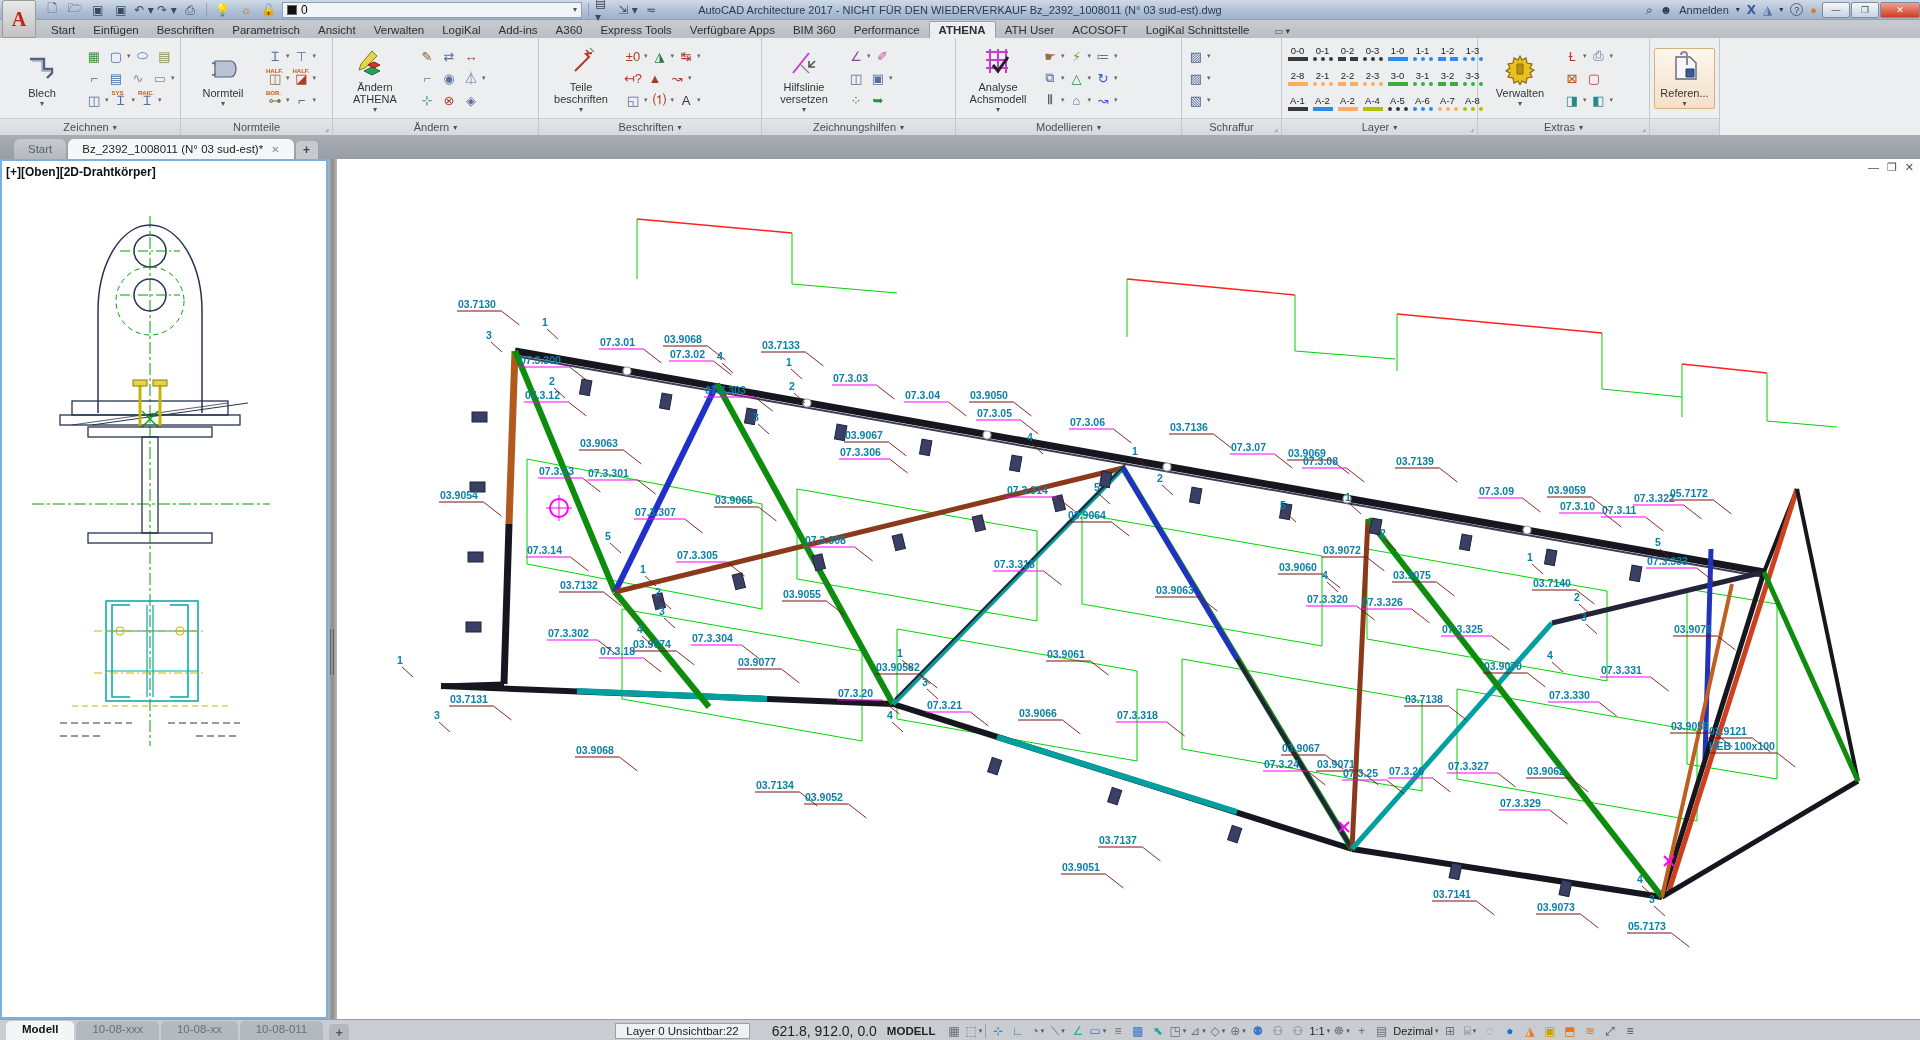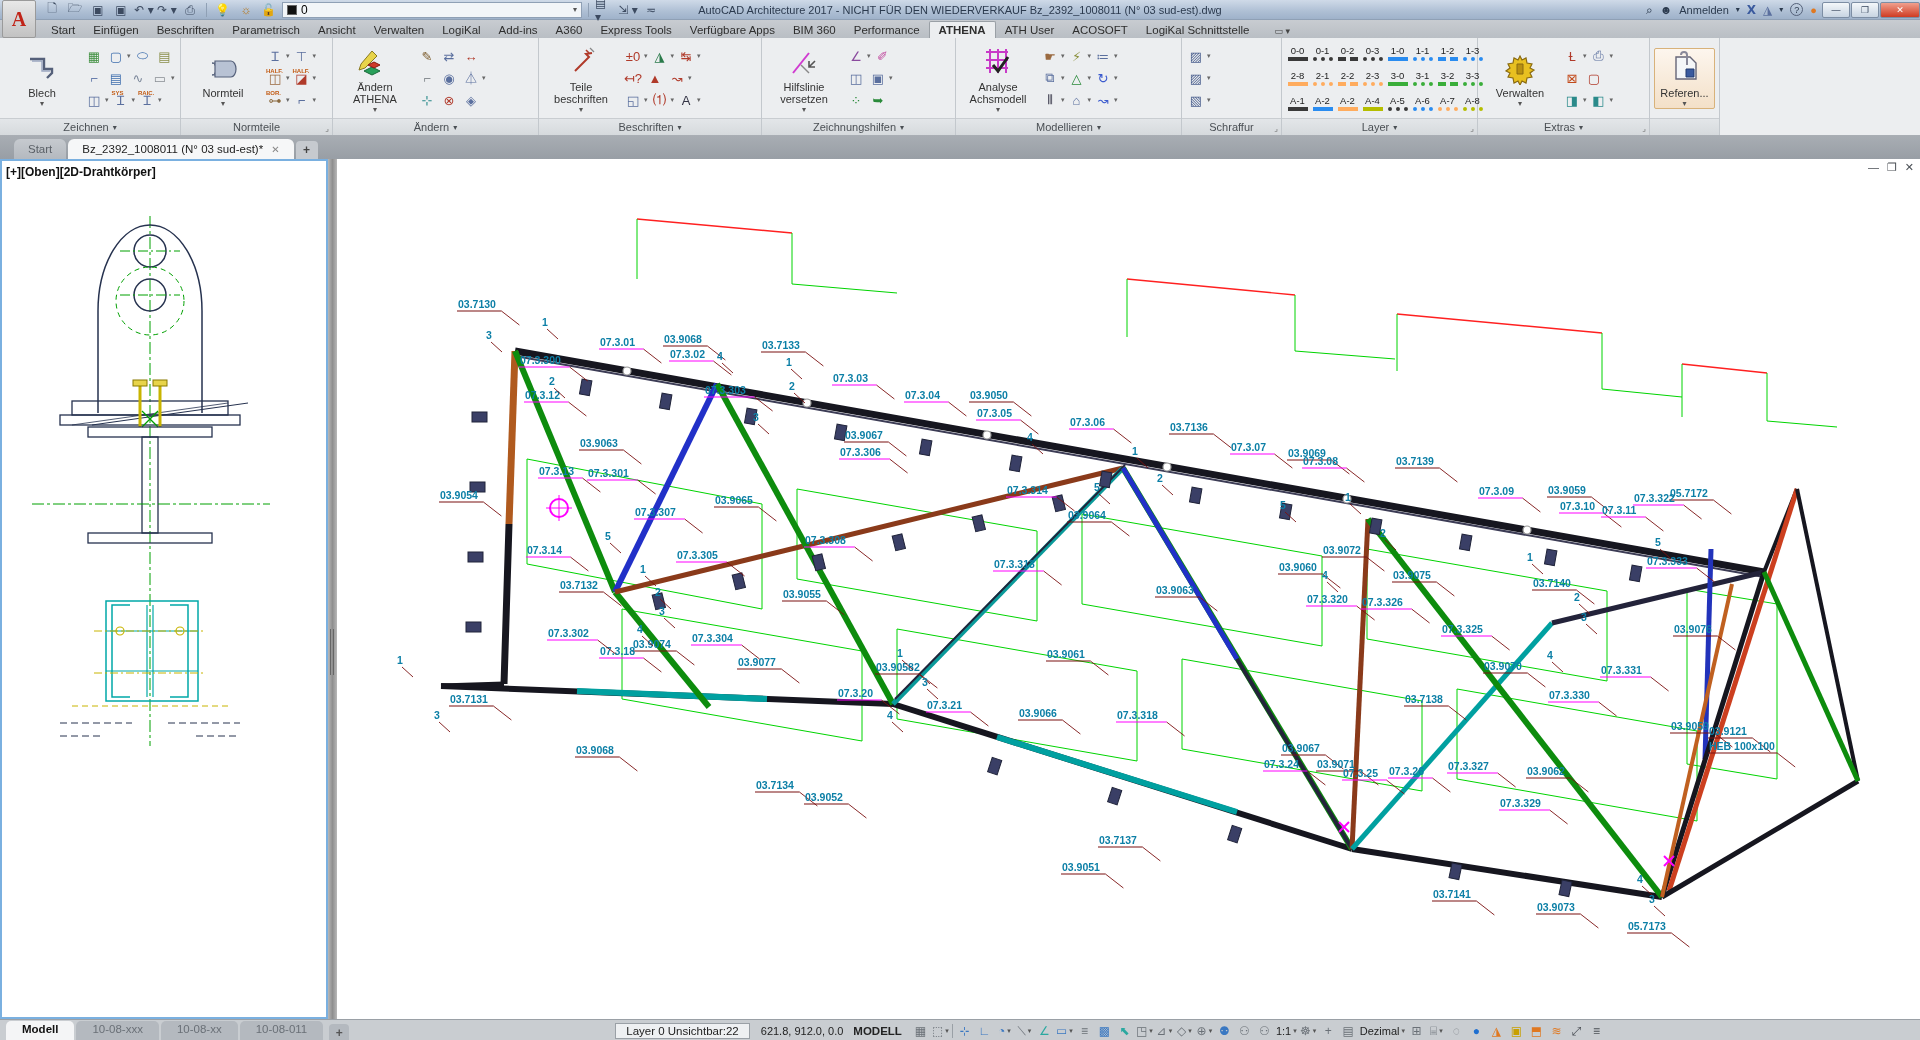--- a/index.html
+++ b/index.html
@@ -97,21 +97,21 @@
   #statusbar { height:22px; background:#c9cdd1; border-top:1px solid #9aa0a6;
     display:flex; align-items:center; gap:6px; padding:0 6px; }
   .ltab { height:20px; margin-top:0; padding:2px 16px; border-radius:5px 5px 0 0;
     font-size:11.5px; background:#b4b9bf; color:#6a7077; align-self:flex-end; }
   .ltab.active { background:#f4f5f6; color:#111; font-weight:bold; }
   #ltab-plus { width:20px; height:17px; background:#b4b9bf; border-radius:4px 4px 0 0;
     display:flex; align-items:center; justify-content:center; font-weight:bold; color:#555;
     align-self:flex-end; }
   #layerinfo { background:#eef0f2; border:1px solid #9aa0a6; padding:1px 10px; font-size:11.5px;
     color:#222; margin-left:260px; white-space:nowrap;}
-  #coords { font-size:11px; color:#222; margin-left:5px; white-space:nowrap; }
+  #coords { font-size:14px; color:#222; margin-left:16px; white-space:nowrap; }
   #smode { font-size:11.5px; color:#222; font-weight:bold; margin:0 4px; }
   .stico { min-width:17px; height:18px; display:flex; align-items:center; justify-content:center;
     font-size:12px; border-radius:2px; white-space:nowrap; }
   .stsep { width:1px; height:14px; background:#9aa0a6; }
   .sttext { font-size:11px; color:#222; }
 </style>
 </head>
 <body>
 
 <div id="titlebar">

